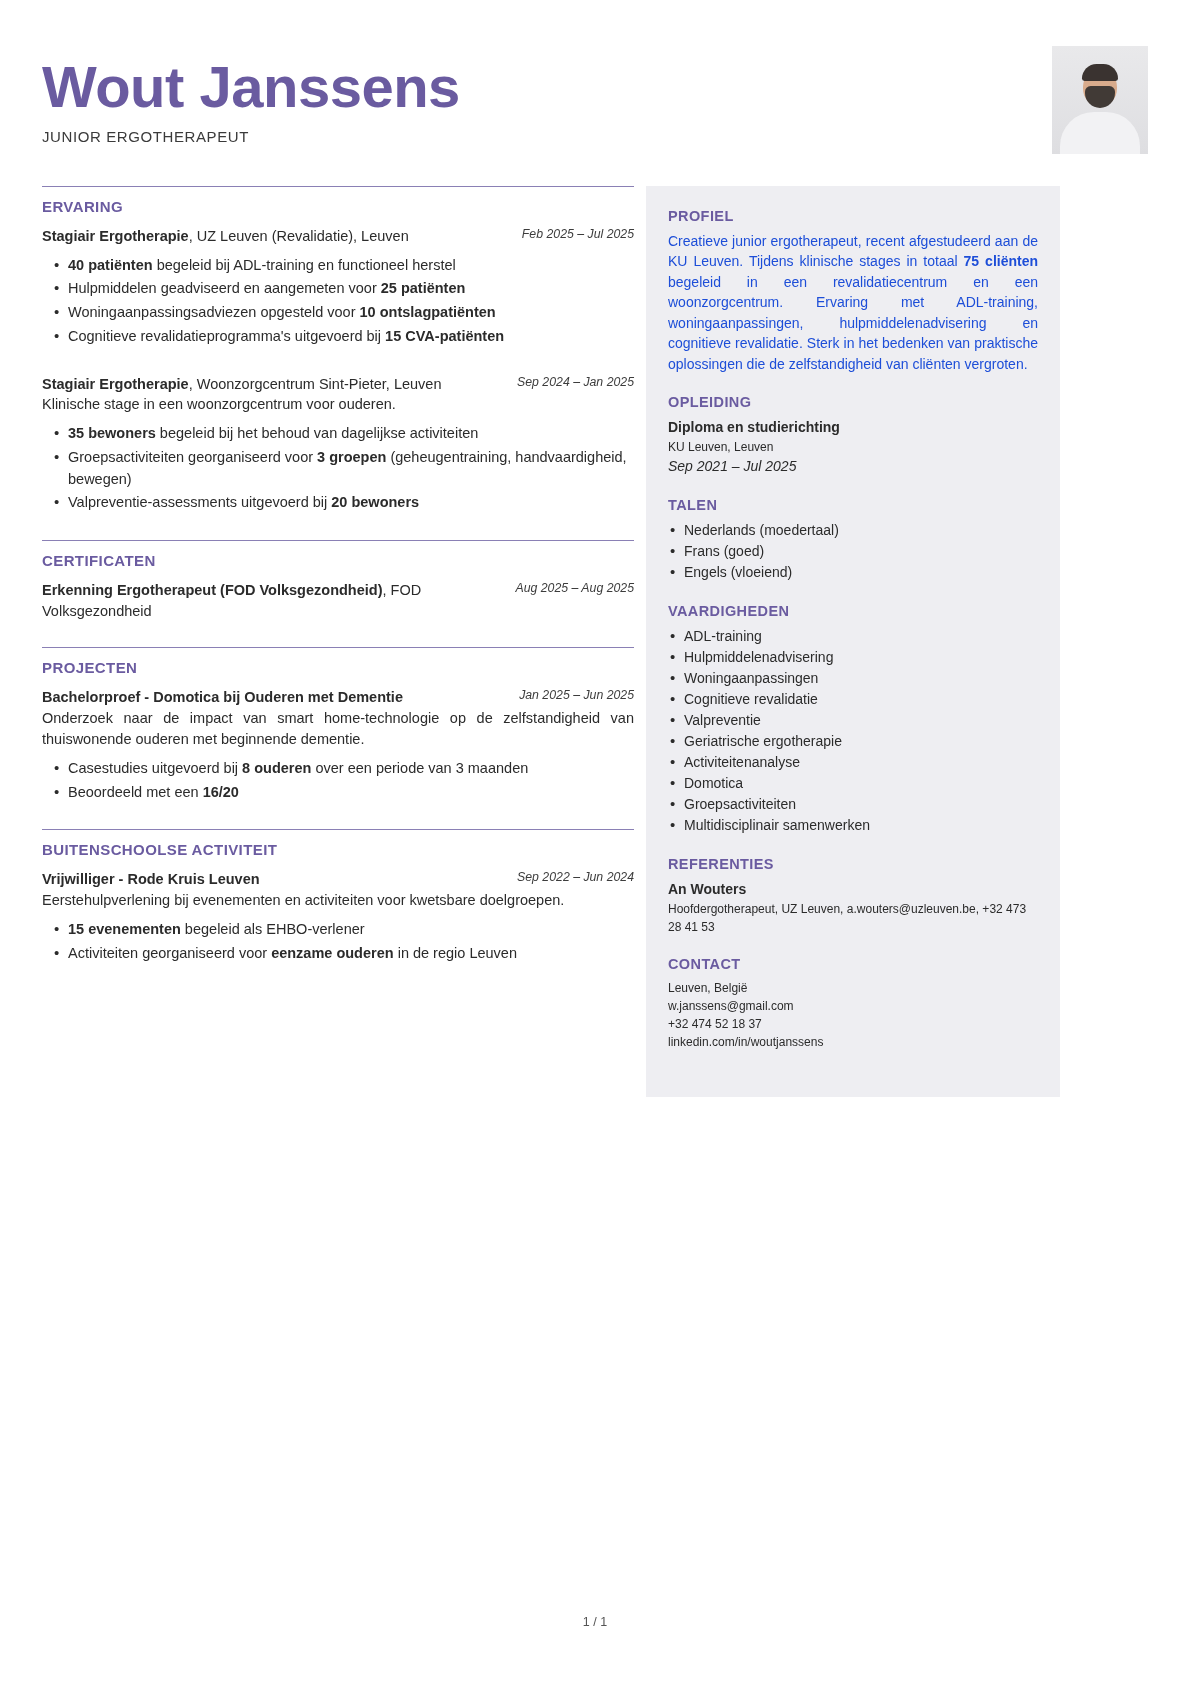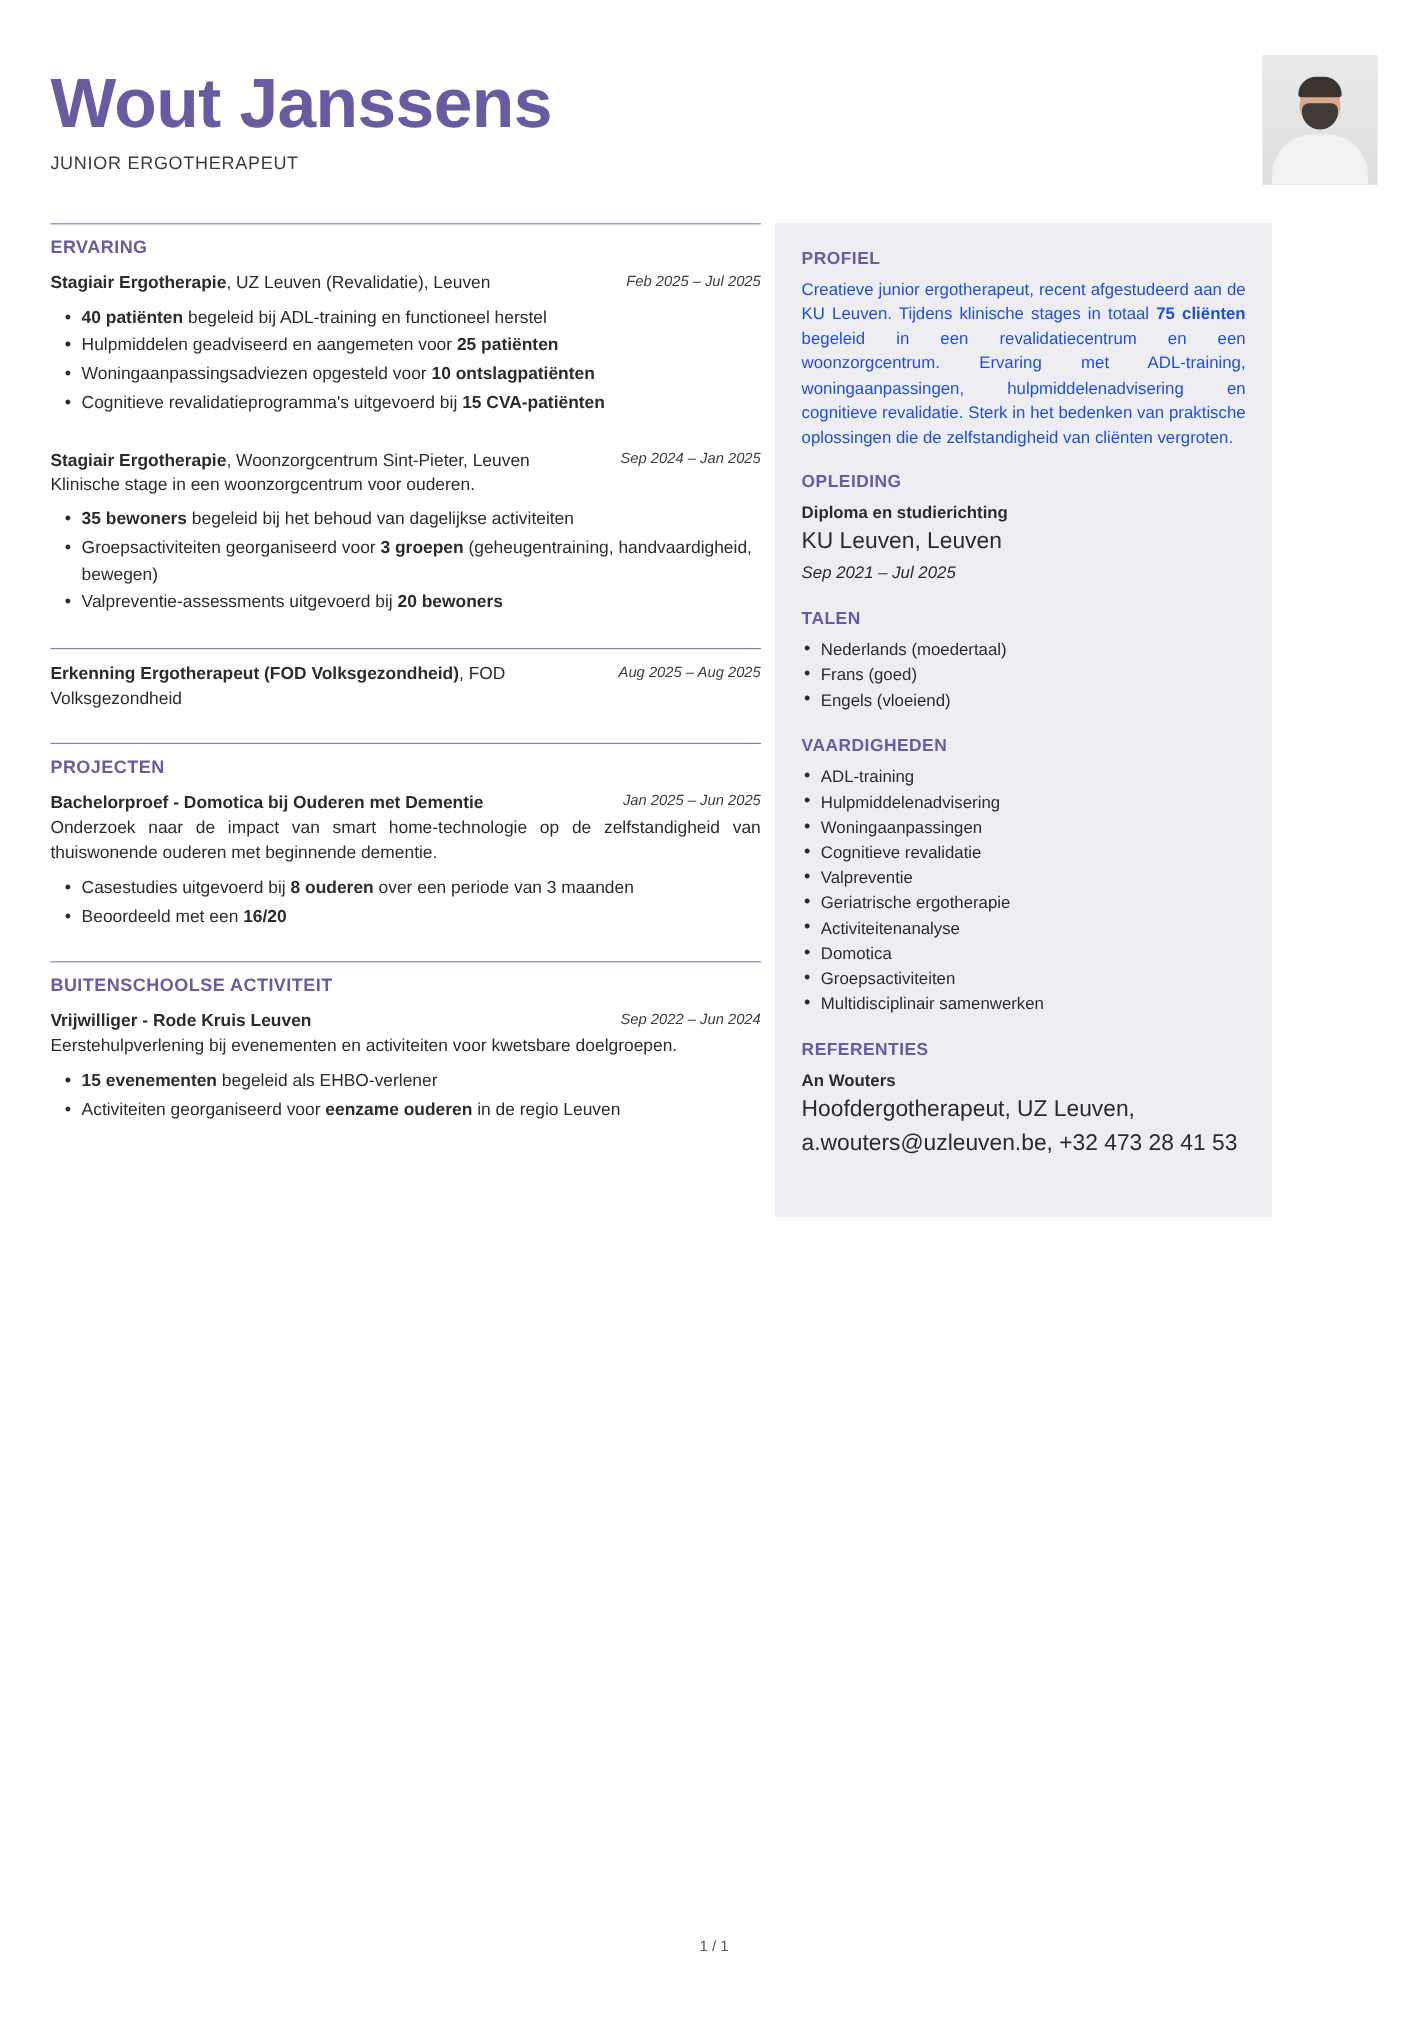--- a/index.html
+++ b/index.html
@@ -69,21 +69,21 @@
 
   
   .rsec { margin-bottom:20px; }
   .rsec-title {
     color:#6a5ba0; font-size:14.5px; font-weight:700; letter-spacing:0.4px;
     margin-bottom:7px;
   }
   .rtext { font-size:14px; line-height:1.46; color:#1d4ed8; text-align:justify; }
   .rtext b { font-weight:700; }
   .rbold { font-size:14px; font-weight:700; color:#2b2b2b; line-height:1.5; }
-  .rline { font-size:19px; color:#2b2b2b; line-height:1.5; }
+  .rline { font-size:12px; color:#2b2b2b; line-height:1.5; }
   .ritalic { font-size:14px; font-style:italic; color:#2b2b2b; line-height:1.5; }
   ul.rlist { list-style:none; margin:0; padding:0; }
   ul.rlist li {
     position:relative; padding-left:16px; font-size:14px; line-height:1.5; color:#2b2b2b;
   }
   ul.rlist li::before {
     content:"\2022"; position:absolute; left:2px; top:-1px; font-size:15px; color:#2b2b2b;
   }
 
   
@@ -141,20 +141,21 @@
           <li><span>Groepsactiviteiten georganiseerd voor </span><b>3 groepen</b><span> (geheugentraining, handvaardigheid, bewegen)</span></li>
           <li><span>Valpreventie-assessments uitgevoerd bij </span><b>20 bewoners</b><span></span></li>
         </ul>
       </div>
     </div>
 
     <div class="gap"></div>
 
     <div class="sec">
       <div class="rule"></div>
+      <div class="sec-title">CERTIFICATEN</div>
       <div class="entry">
         <div class="entry-head">
           <div class="entry-title"><b>Erkenning Ergotherapeut (FOD Volksgezondheid)</b><span>, FOD Volksgezondheid</span></div>
           <div class="entry-date">Aug 2025 – Aug 2025</div>
         </div>
       </div>
     </div>
 
     <div class="gap"></div>
 
@@ -232,18 +233,25 @@
         <li>Multidisciplinair samenwerken</li>
       </ul>
     </div>
 
     <div class="rsec">
       <div class="rsec-title">REFERENTIES</div>
       <div class="rbold">An Wouters</div>
       <div class="rline">Hoofdergotherapeut, UZ Leuven, a.wouters@uzleuven.be, +32 473 28 41 53</div>
     </div>
 
+    <div class="rsec">
+      <div class="rsec-title">CONTACT</div>
+      <div class="rline">Leuven, België</div>
+      <div class="rline">w.janssens@gmail.com</div>
+      <div class="rline">+32 474 52 18 37</div>
+      <div class="rline">linkedin.com/in/woutjanssens</div>
+    </div>
 
   </div>
 
   <div class="footer">1 / 1</div>
 
 </div>
 
 </body></html>

